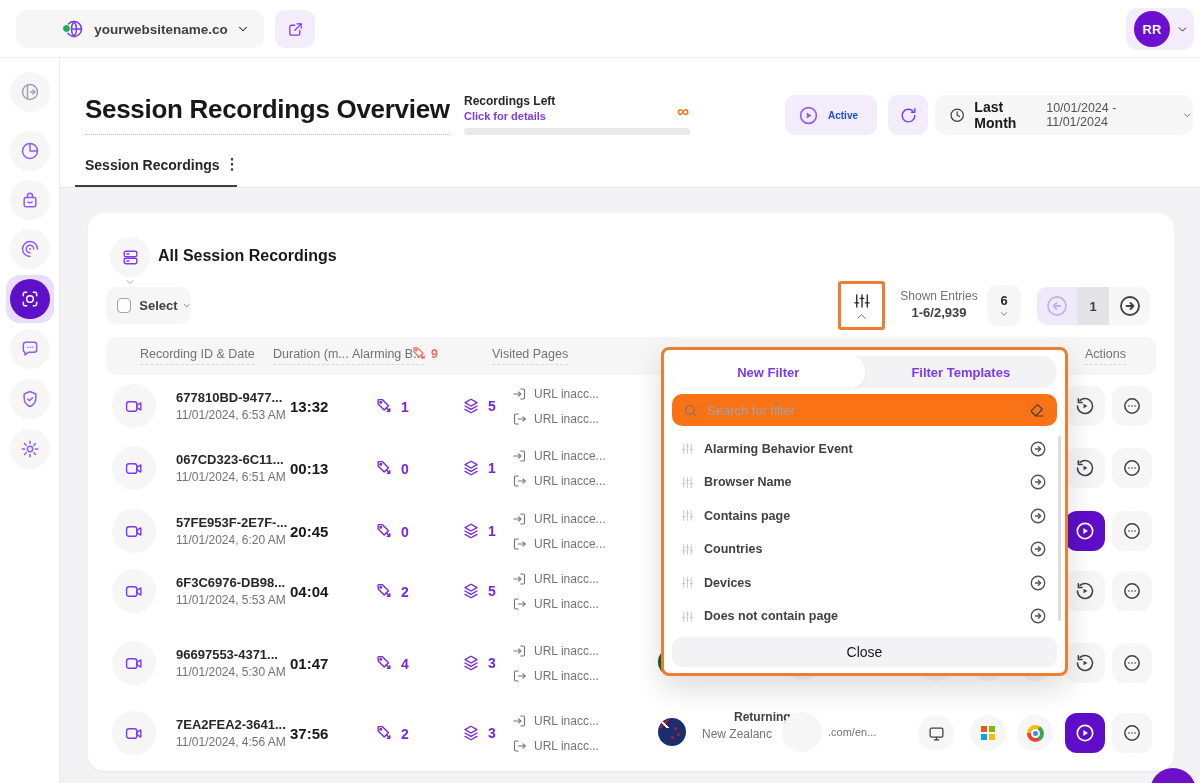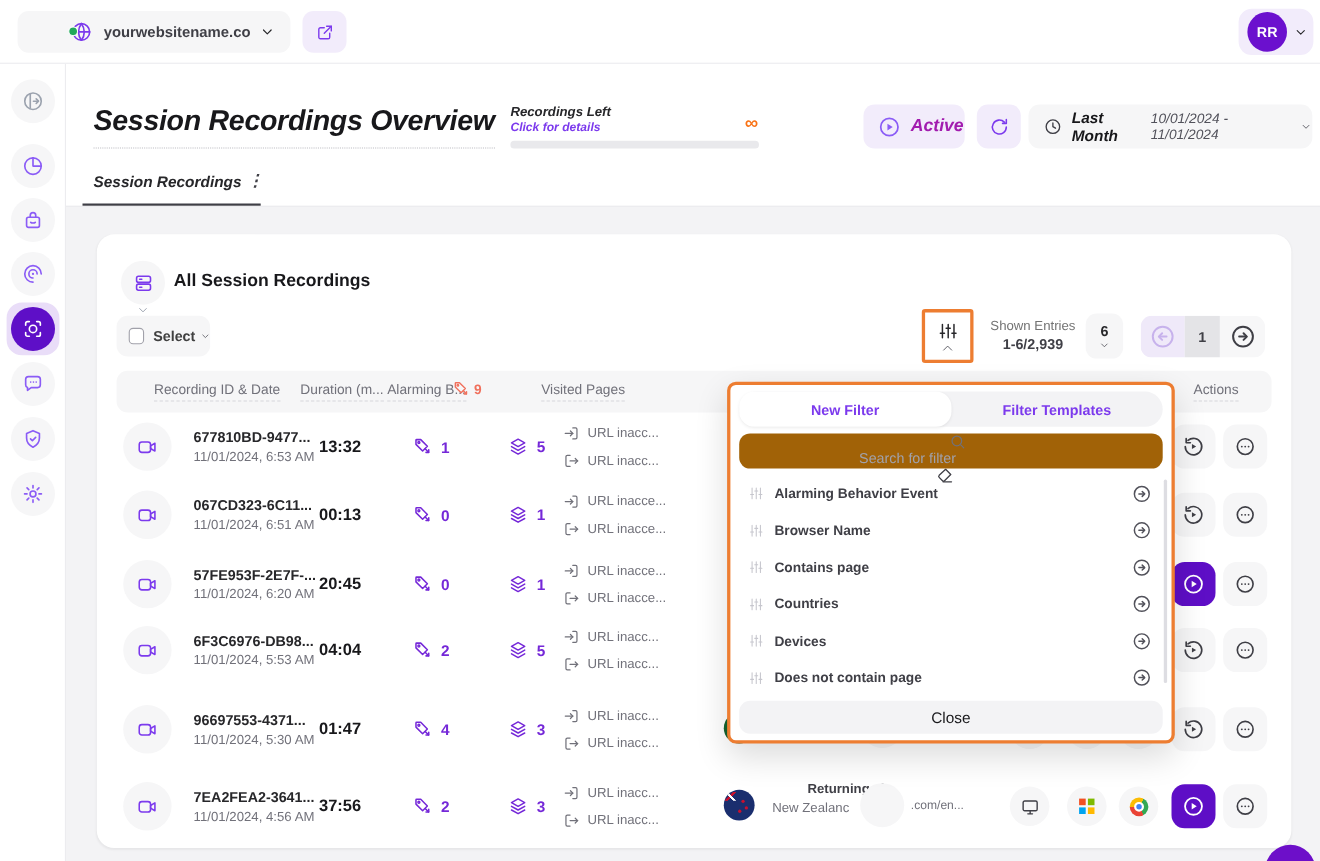--- a/index.html
+++ b/index.html
@@ -23,29 +23,29 @@
   .avpill .chev { margin-left:6px; width:13px; height:13px; color:#27272A; }
 
   
   .sidebar { position:absolute; top:58px; left:0; width:60px; bottom:0; background:#fff; border-right:1px solid #ECECEF; z-index:15; }
   .sicon { position:absolute; left:10px; width:40px; height:40px; border-radius:50%; background:#F6F6F7; display:flex; align-items:center; justify-content:center; color:#8B5CF6; cursor:pointer; }
   .sicon.gray { color:#9CA3AF; }
   .sactive-outer { position:absolute; left:6px; top:217px; width:48px; height:48px; border-radius:14px; background:#E9DDF8; cursor:pointer; }
   .sactive-inner { position:absolute; left:4px; top:4px; width:40px; height:40px; border-radius:50%; background:#5E0FC7; color:#fff; display:flex; align-items:center; justify-content:center; }
 
   
-  .pagehead { position:absolute; top:58px; left:60px; right:0; height:130px; background:#fff; border-bottom:1px solid #E8E8EB; z-index:10;font-style:italic; }
+  .pagehead { position:absolute; top:58px; left:60px; right:0; height:130px; background:#fff; border-bottom:1px solid #E8E8EB; z-index:10; }
   .ptitle { position:absolute; left:25px; top:36px; font-size:26px; font-weight:700; color:#18181B; letter-spacing:-0.3px; padding-bottom:9px; border-bottom:1px dotted #BDBDC4; }
   .recleft-label { position:absolute; left:404px; top:36px; font-size:12px; font-weight:700; color:#27272A; }
   .recleft-link { position:absolute; left:404px; top:52px; font-size:11px; font-weight:600; color:#7C3AED; cursor:pointer; }
   .recleft-bar { position:absolute; left:404px; top:70px; width:226px; height:7px; border-radius:4px; background:#E9E9EC; }
   .recleft-inf { position:absolute; left:617px; top:44px; font-size:17px; font-weight:700; color:#F97316; }
   .activebtn { position:absolute; left:725px; top:37px; width:92px; height:40px; background:#F2ECFB; border-radius:10px; display:flex; align-items:center; cursor:pointer; }
   .activebtn .pc { width:21px; height:21px; margin-left:13px; color:#8B5CF6; }
-  .activebtn .al { margin-left:9px; font-size:16px; font-weight:600; color:#a21caf; }
+  .activebtn .al { margin-left:9px; font-size:10px; font-weight:600; color:#1d4ed8; }
   .refreshbtn { position:absolute; left:828px; top:37px; width:40px; height:40px; background:#F2ECFB; border-radius:10px; display:flex; align-items:center; justify-content:center; color:#7C3AED; cursor:pointer; }
   .datepill { position:absolute; left:875px; top:37px; width:258px; height:40px; background:#F6F6F7; border-radius:10px; display:flex; align-items:center; cursor:pointer; }
   .datepill .clk { width:17px; height:17px; margin-left:14px; color:#3F3F46; }
   .datepill .preset { margin-left:9px; font-size:14px; font-weight:700; color:#18181B; }
   .datepill .range { font-size:12.5px; color:#52525B; }
   .datepill .chev { margin-left:6px; width:11px; height:11px; color:#52525B; }
   .tab { position:absolute; left:25px; top:99px; font-size:14px; font-weight:600; color:#27272A; cursor:pointer; }
   .kebab { position:absolute; left:164px; top:97px; width:16px; height:20px; color:#3F3F46; font-size:15px; font-weight:700; letter-spacing:0; cursor:pointer; text-align:center; }
   .tabline { position:absolute; left:15px; top:127px; width:162px; height:2px; background:#3F3F46; }
 
@@ -109,21 +109,21 @@
   .chrome:after { content:""; position:absolute; inset:4px; border-radius:50%; background:#4285F4; border:2px solid #fff; }
   .abtn { position:absolute; width:40px; height:40px; border-radius:12px; background:#F6F6F7; display:flex; align-items:center; justify-content:center; color:#3F3F46; cursor:pointer; }
   .a1 { left:959px; } .a2 { left:1006px; }
   .abtn.play { background:#5E0EC6; color:#fff; }
 
   
   .fpanel { position:absolute; left:661px; top:331px; width:407px; height:329px; background:#fff; border:3px solid #ED7D31; border-radius:8px; box-shadow:0 12px 30px rgba(0,0,0,.14); z-index:40;margin-top:16px; }
   .ftabs { position:absolute; left:8px; right:8px; top:6px; height:32px; background:#F3F3F5; border-radius:16px; display:flex; }
   .ftab { flex:1; display:flex; align-items:center; justify-content:center; font-size:13px; font-weight:700; color:#7C3AED; border-radius:14px; cursor:pointer; }
   .ftab.on { background:#fff; box-shadow:0 1px 3px rgba(0,0,0,.08); }
-  .fsearch { position:absolute; left:8px; right:8px; top:44px; height:32px; background:#a16207; border-radius:10px; display:flex; align-items:center;flex-direction:column; }
+  .fsearch { position:absolute; left:8px; right:8px; top:44px; height:32px; background:#f97316; border-radius:10px; display:flex; align-items:center; }
   .fsearch .mag { width:15px; height:15px; margin-left:11px; color:#71717A; }
   .fsearch input { flex:1; border:none; outline:none; background:transparent; margin-left:9px; font-size:13px; color:#27272A; font-family:"Liberation Sans",sans-serif; }
   .fsearch input::placeholder { color:#A1A1AA; }
   .fsearch .erase { width:16px; height:16px; margin-right:12px; color:#3F3F46; cursor:pointer; }
   .flist { position:absolute; left:8px; right:10px; top:82px; }
   .fitem { height:33.5px; display:flex; align-items:center; padding:0 8px 0 9px; cursor:pointer; }
   .fitem .msl { width:13px; height:13px; color:#C6C6CD; flex:none; }
   .fitem .flb { margin-left:10px; font-size:12.5px; font-weight:700; color:#3F3F46; flex:1; }
   .fitem .go { width:18px; height:18px; color:#52525B; }
   .fscroll { position:absolute; right:4px; top:86px; width:3px; height:185px; background:#DDDDE2; border-radius:2px; }

